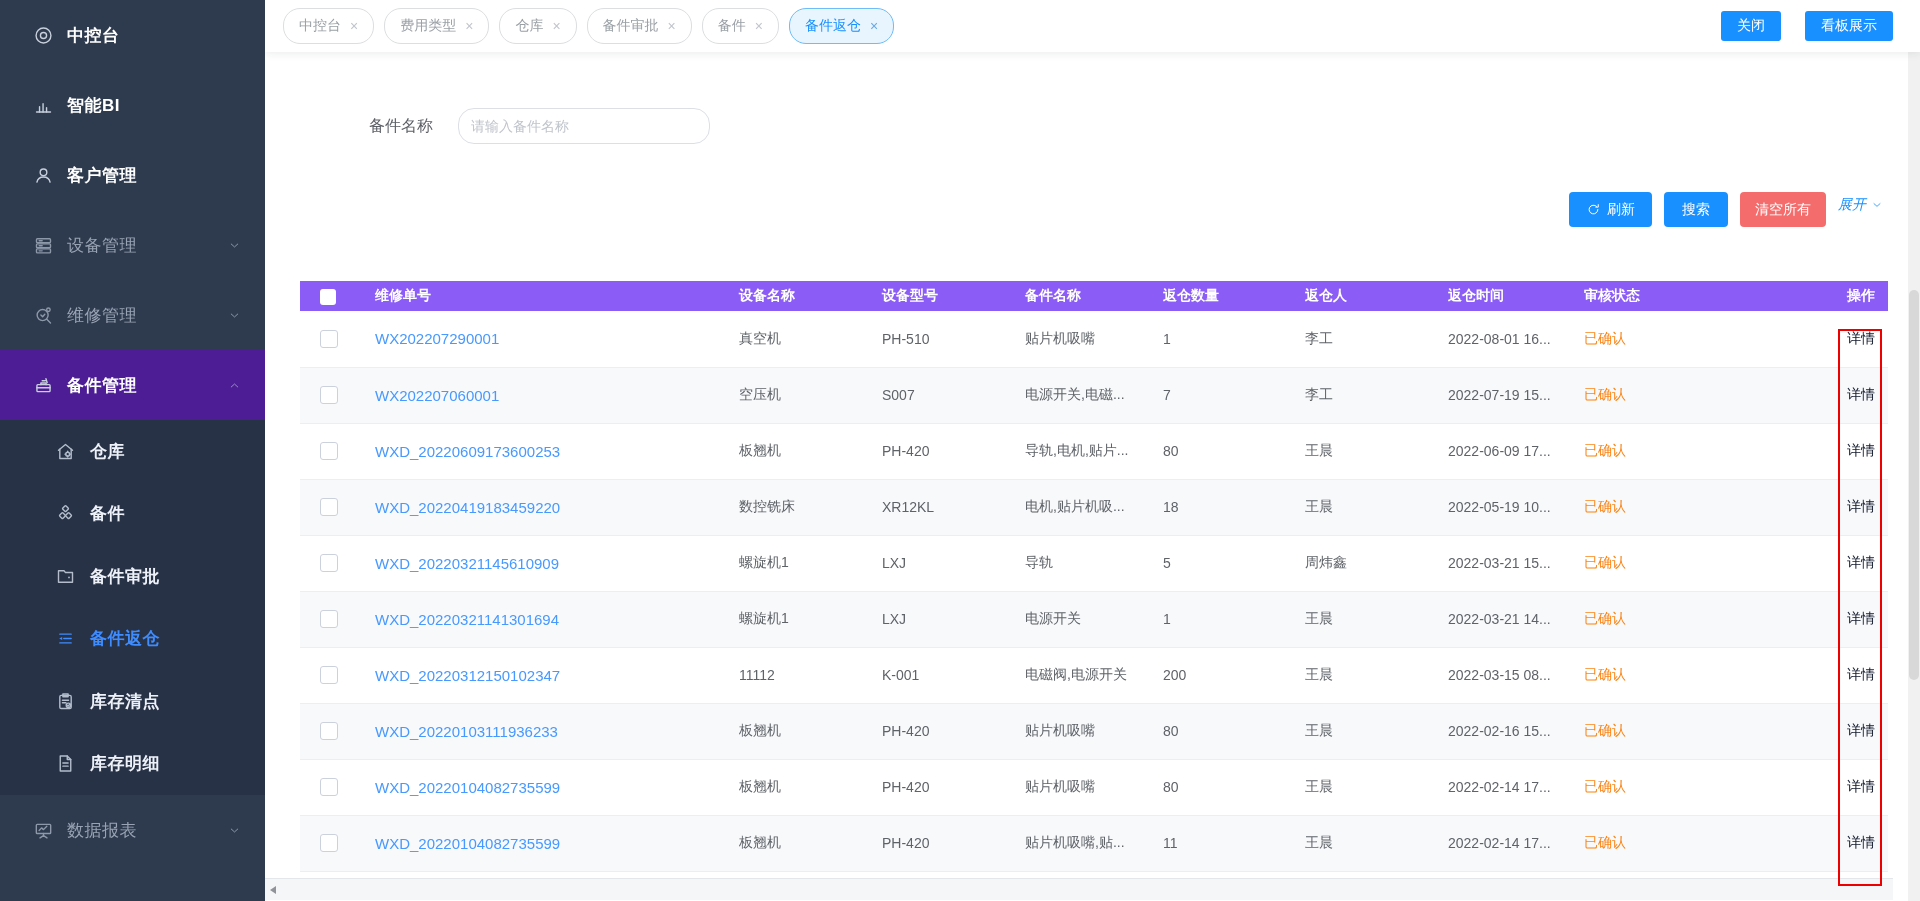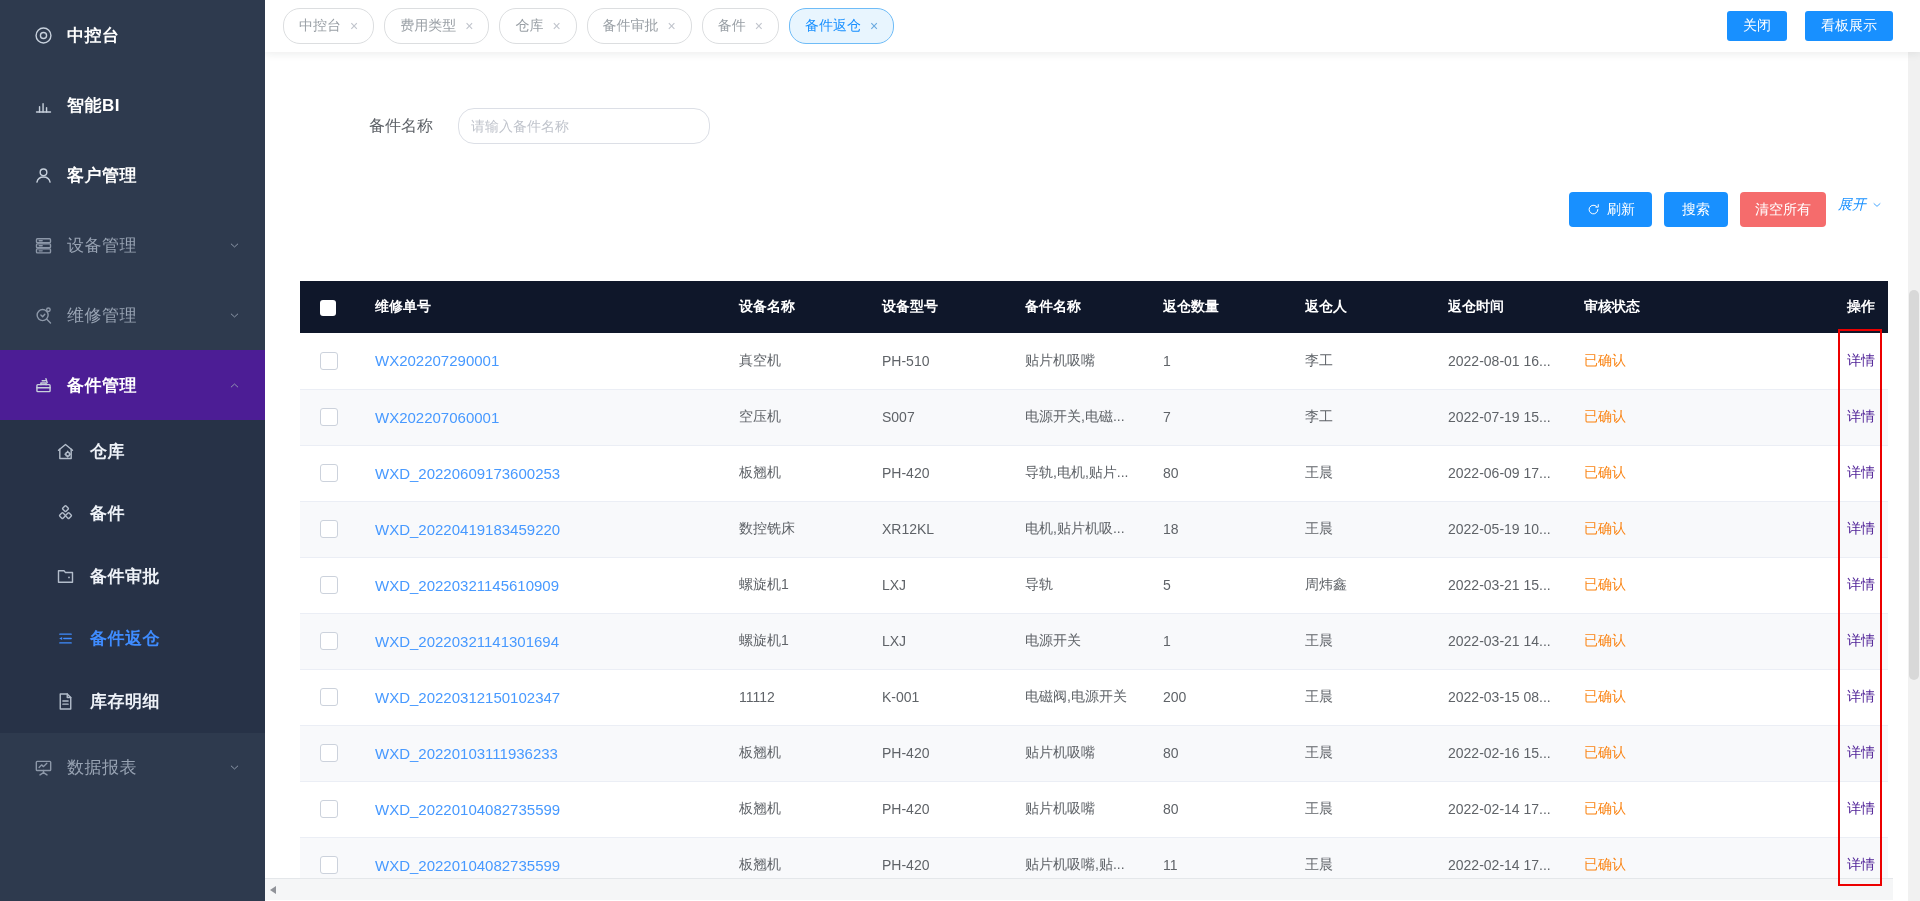--- a/index.html
+++ b/index.html
@@ -25,21 +25,21 @@
   .s-icon svg{width:21px;height:21px;}
   .s-chev svg{width:13px;height:13px;}
 
   
   .topbar{position:absolute;left:265px;top:0;width:1655px;height:52px;background:#fff;box-shadow:0 2px 8px rgba(29,35,41,.08);z-index:15;display:flex;align-items:center;box-sizing:border-box;padding:0 27px 0 18px;}
   .tagwrap{display:flex;align-items:center;gap:10px;flex:1;}
   .tag{height:34px;display:inline-flex;align-items:center;gap:9px;padding:0 15px;border:1px solid #dcdee0;border-radius:17px;background:#fff;color:#9aa0a6;font-size:14px;cursor:pointer;white-space:nowrap;}
   .tag .x{color:#c0c4cc;font-size:14px;cursor:pointer;}
   .tag.active{background:#e8f5fe;border-color:#6fbcf7;color:#1890ff;}
   .tag.active .x{color:#69a9e0;}
-  .top-btns{display:flex;gap:18px;justify-content:space-between;}
+  .top-btns{display:flex;gap:24px;justify-content:space-between;}
   .btn-blue{height:30px;padding:0 16px;background:#1890ff;color:#fff;font-size:14px;border:none;border-radius:3px;cursor:pointer;font-family:inherit;}
 
   
   .filter-row{position:absolute;left:369px;top:106px;height:40px;display:flex;align-items:center;z-index:5;}
   .filter-label{font-size:16px;color:#5c6066;margin-right:25px;}
   .filter-input{width:226px;height:34px;border:1px solid #dcdfe6;border-radius:16px;padding:0 12px;font-size:14px;color:#333;outline:none;font-family:inherit;}
   .filter-input::placeholder{color:#c0c4cc;}
 
   
   .toolbar{position:absolute;left:265px;top:183px;width:1628px;box-sizing:border-box;padding-right:10px;display:flex;justify-content:flex-end;align-items:center;gap:12px;z-index:5;}
@@ -47,32 +47,32 @@
   .tbtn.refresh{background:#1890ff;padding:0 17px;}
   .tbtn.search{background:#1890ff;padding:0 18px;}
   .tbtn.clear{background:#f56c6c;padding:0 15px;}
   .btn-icon svg{width:15px;height:15px;}
   .expand-link{color:#1890ff;font-size:14px;display:inline-flex;align-items:center;gap:5px;cursor:pointer;font-style:italic;}
   .expand-chev svg{width:12px;height:12px;}
 
   
   .table-wrap{position:absolute;left:300px;top:281px;width:1588px;z-index:2;}
   table{border-collapse:collapse;table-layout:fixed;width:1588px;}
-  thead th{background:#0f172a;color:#fff;font-size:14px;font-weight:700;height:52px;text-align:left;padding:0 0 0 12px;box-sizing:border-box;white-space:nowrap;}
+  thead th{background:#8b5cf6;color:#fff;font-size:14px;font-weight:700;height:30px;text-align:left;padding:0 0 0 12px;box-sizing:border-box;white-space:nowrap;}
   thead th:first-child{padding-left:20px;}
   thead th:last-child{text-align:right;padding-right:14px;}
   tbody td{height:56px;box-sizing:border-box;border-bottom:1px solid #ebeef5;padding:0 6px 0 12px;font-size:14px;color:#5f6368;white-space:nowrap;overflow:hidden;vertical-align:middle;}
   tbody td:first-child{padding-left:20px;}
   tbody td:last-child{text-align:right;padding-right:14px;overflow:visible;}
   tbody tr:nth-child(even){background:#f8f9fb;}
   .cb{display:inline-block;width:16px;height:16px;border:1px solid #ccd2dc;border-radius:3px;background:#fff;vertical-align:middle;cursor:pointer;}
   .cb.header{border:none;background:#fff;}
   .order-link{color:#4799ff;font-size:15px;cursor:pointer;text-decoration:none;}
   .status-ok{color:#fa8516;}
-  .detail-link{color:#4c1d95;cursor:pointer;}
+  .detail-link{color:#0f172a;cursor:pointer;}
 
   
   .annotation{position:absolute;left:1838px;top:329px;width:44px;height:557px;border:2px solid #ec0000;box-sizing:border-box;z-index:12;pointer-events:none;}
 
   
   .hscroll{position:absolute;left:265px;top:878px;width:1628px;height:21px;background:#f5f6f7;border-top:1px solid #e4e7ea;z-index:8;display:flex;align-items:center;}
   .hscroll .arrow-left{width:0;height:0;border-top:4px solid transparent;border-bottom:4px solid transparent;border-right:6px solid #909399;margin-left:5px;}
   .vscroll{position:absolute;left:1908px;top:52px;width:12px;height:849px;background:#f1f1f1;z-index:8;}
   .vscroll .thumb{position:absolute;left:1px;top:238px;width:10px;height:390px;background:#d8d8d8;border-radius:5px;}
 </style>
@@ -193,20 +193,32 @@
         <div class="side-sub active">
           <span class="icon s-icon">
             <svg viewBox="0 0 24 24" fill="none" stroke="currentColor" stroke-width="1.6" stroke-linecap="round" stroke-linejoin="round">
               <path d="M5.5 7h13"></path>
               <path d="M10 12h8.5"></path>
               <path d="M5.5 17h13"></path>
               <path d="M4.8 12l3.4-1.8v3.6z" fill="currentColor" stroke="none"></path>
             </svg>
           </span>
           <span class="s-label">备件返仓</span>
+        </div>
+        <div class="side-sub">
+          <span class="icon s-icon">
+            <svg viewBox="0 0 24 24" fill="none" stroke="currentColor" stroke-width="1.6" stroke-linecap="round" stroke-linejoin="round">
+              <rect x="5.5" y="5" width="13" height="15" rx="1.5"></rect>
+              <path d="M9 3.5h6v3H9z"></path>
+              <path d="M8.5 10.5h7M8.5 13.5h4"></path>
+              <circle cx="15.3" cy="16.3" r="2.5"></circle>
+              <path d="M14.3 16.3l.8.8 1.5-1.7"></path>
+            </svg>
+          </span>
+          <span class="s-label">库存清点</span>
         </div>
         <div class="side-sub">
           <span class="icon s-icon">
             <svg viewBox="0 0 24 24" fill="none" stroke="currentColor" stroke-width="1.6" stroke-linecap="round" stroke-linejoin="round">
               <path d="M6 3.5h8l4 4v13H6z"></path>
               <path d="M14 3.5v4h4"></path>
               <path d="M9 11.5h6M9 15h6"></path>
             </svg>
           </span>
           <span class="s-label">库存明细</span>

